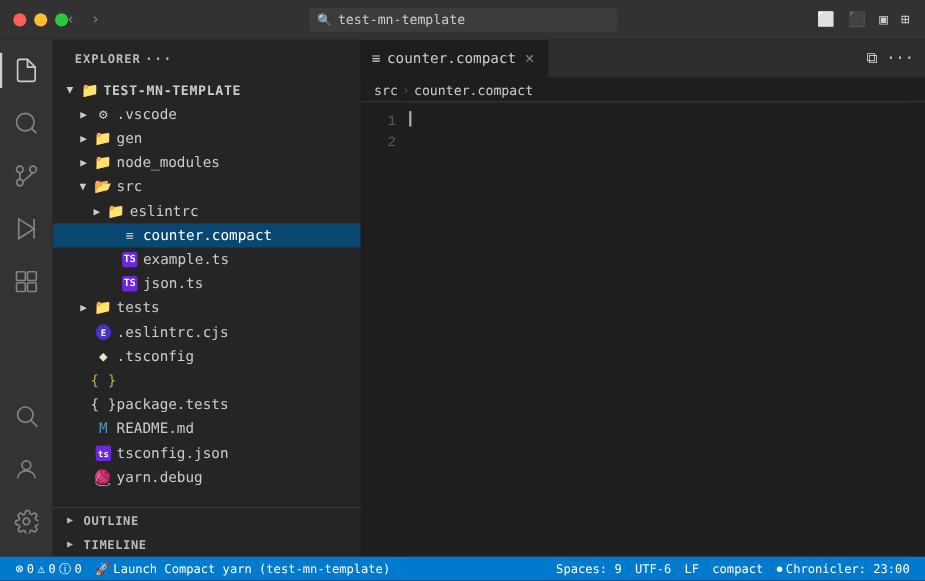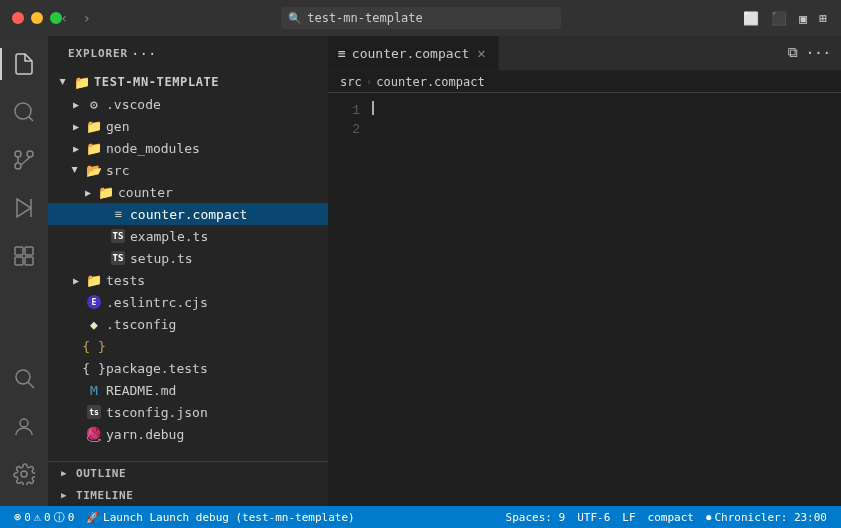--- a/index.html
+++ b/index.html
@@ -207,21 +207,21 @@
       height: 16px;
       display: inline-flex;
       align-items: center;
       justify-content: center;
       margin-right: 4px;
       flex-shrink: 0;
       font-size: 13px;
     }
     .icon-folder { color: #dcb67a; }
     .icon-folder-open { color: #dcb67a; }
-    .icon-ts { color: #3178c6; font-size: 9px; font-weight: bold; background: #404040; color: white; border-radius: 2px; width: 14px; height: 14px; display: flex; align-items: center; justify-content: center; }
+    .icon-ts { color: #3178c6; font-size: 9px; font-weight: bold; background: #6d28d9; color: white; border-radius: 2px; width: 14px; height: 14px; display: flex; align-items: center; justify-content: center; }
     .icon-eslint { width: 14px; height: 14px; background: #4b32c3; border-radius: 50%; display: flex; align-items: center; justify-content: center; color: white; font-size: 8px; font-weight: bold; }
 
     
     #sidebar-sections {
       border-top: 1px solid #3c3c3c;
     }
     .section-header {
       height: 22px;
       display: flex;
       align-items: center;
@@ -496,21 +496,21 @@
 
       <div class="tree-item tree-indent-2">
         <span class="tree-arrow open">▶</span>
         <span class="tree-icon icon-folder">📂</span>
         <span>src</span>
       </div>
 
       <div class="tree-item tree-indent-3">
         <span class="tree-arrow">▶</span>
         <span class="tree-icon icon-folder">📁</span>
-        <span>counter</span>
+        <span>eslintrc</span>
       </div>
 
       <div class="tree-item tree-indent-4 selected">
         <span class="tree-arrow" style="visibility:hidden">▶</span>
         <span class="tree-icon" style="color:#cccccc;font-size:12px;">≡</span>
         <span>counter.compact</span>
       </div>
 
       <div class="tree-item tree-indent-4">
         <span class="tree-arrow" style="visibility:hidden">▶</span>
@@ -518,21 +518,21 @@
           <span class="icon-ts">TS</span>
         </span>
         <span>example.ts</span>
       </div>
 
       <div class="tree-item tree-indent-4">
         <span class="tree-arrow" style="visibility:hidden">▶</span>
         <span class="tree-icon">
           <span class="icon-ts">TS</span>
         </span>
-        <span>setup.ts</span>
+        <span>json.ts</span>
       </div>
 
       <div class="tree-item tree-indent-2">
         <span class="tree-arrow">▶</span>
         <span class="tree-icon icon-folder">📁</span>
         <span>tests</span>
       </div>
 
       <div class="tree-item tree-indent-2">
         <span class="tree-arrow" style="visibility:hidden">▶</span>
@@ -634,21 +634,21 @@
   <div class="status-item">
     <span style="font-size:12px;">⊗</span>
     <span>0</span>
     <span style="font-size:12px;">⚠</span>
     <span>0</span>
     <span style="font-size:11px;">ⓘ</span>
     <span>0</span>
   </div>
   <div class="status-item">
     <span>🚀</span>
-    <span>Launch Launch debug (test-mn-template)</span>
+    <span>Launch Compact yarn (test-mn-template)</span>
   </div>
   <div class="status-sep"></div>
   <div class="status-item">
     <span>Spaces: 9</span>
   </div>
   <div class="status-item">
     <span>UTF-6</span>
   </div>
   <div class="status-item">
     <span>LF</span>

